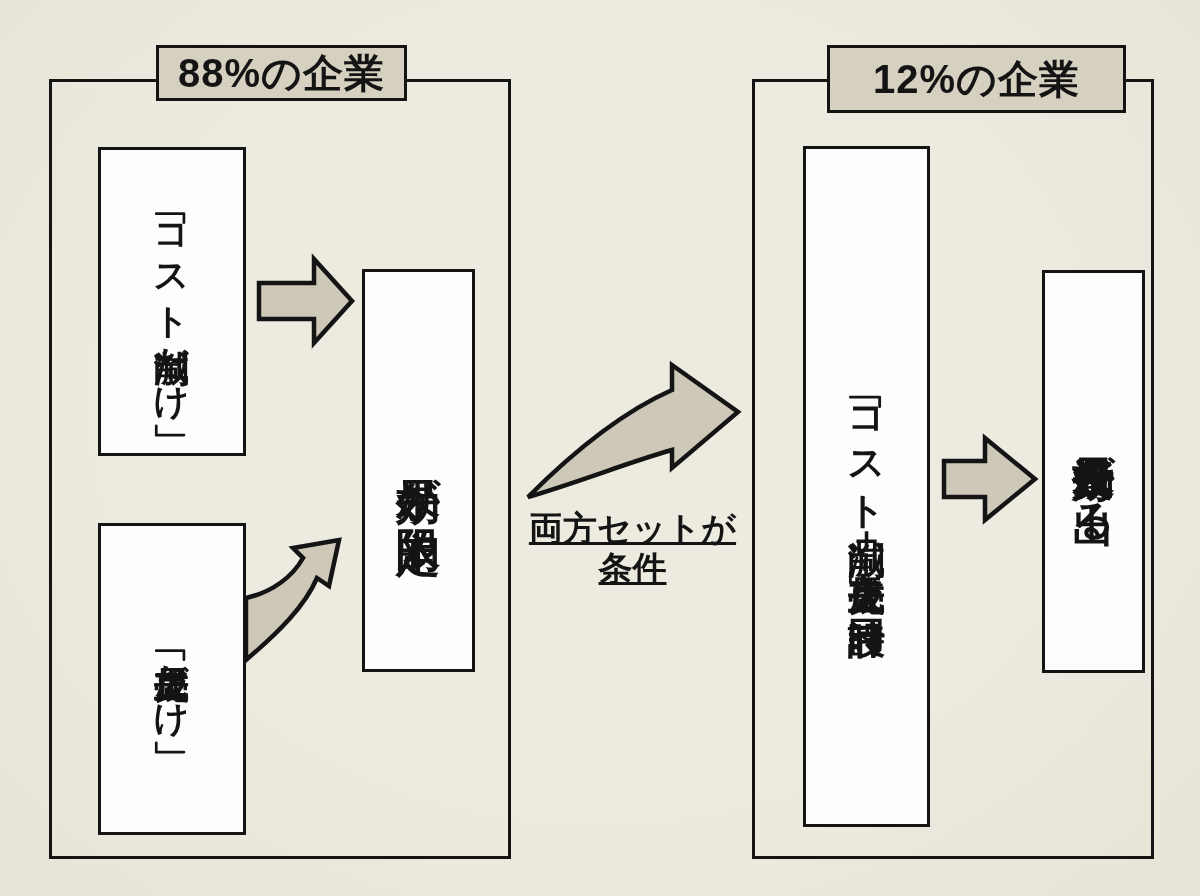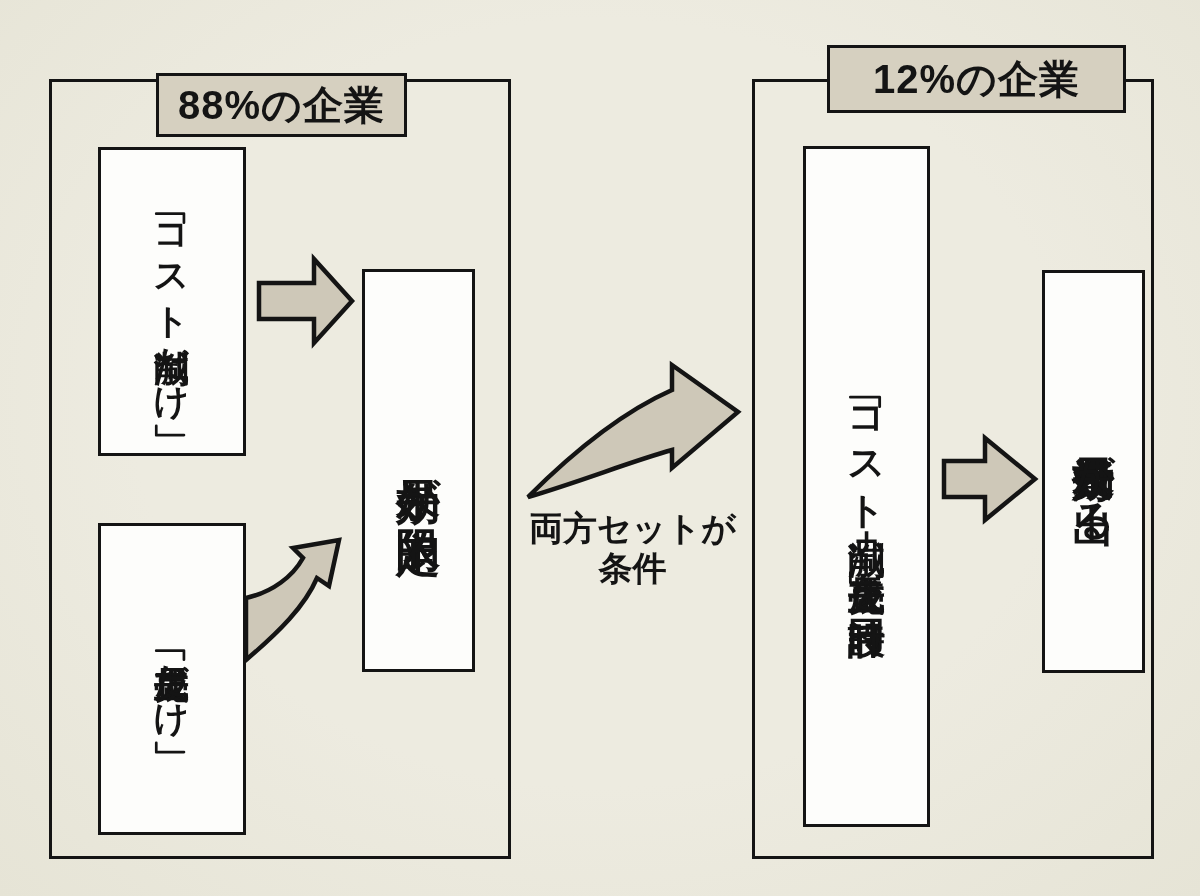--- a/index.html
+++ b/index.html
@@ -50,32 +50,33 @@
     text-align:center;
     font-size:42px;font-weight:700;
     z-index:2;
   }
   .caption{
     position:absolute;
     text-align:center;
     font-size:34px;font-weight:700;
     line-height:1.18;
     z-index:2;
+    text-decoration:underline;
   }
   .arrow-svg{position:absolute;z-index:1;overflow:visible;}
   .arrow-shape{fill:#CEC8B8;stroke:#141414;stroke-width:4.5;stroke-linejoin:miter;}
 </style>
 </head>
 <body>
 
 <div id="canvas">
 
   <div class="outer-box" style="left:49px;top:79px;width:462px;height:780px;"></div>
 
-  <div class="header-box" style="left:156px;top:45px;width:251px;height:64px;margin-top:28px;">
+  <div class="header-box" style="left:156px;top:45px;width:251px;height:56px;">
     <span>88%の企業</span>
   </div>
 
   <div class="white-box" style="left:98px;top:147px;width:148px;height:309px;">
     <span class="vtext" style="font-size:35px;">「コスト削減だけ」</span>
   </div>
 
 
   <div class="white-box" style="left:98px;top:523px;width:148px;height:312px;">
     <span class="vtext" style="font-size:35px;">「売上成長だけ」</span>

